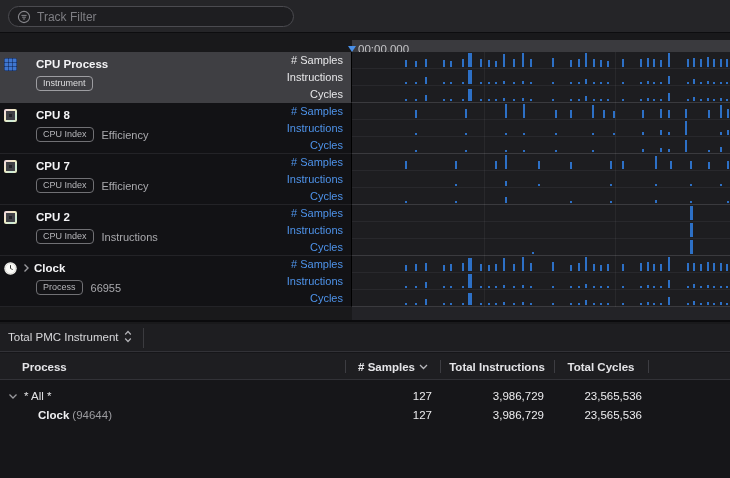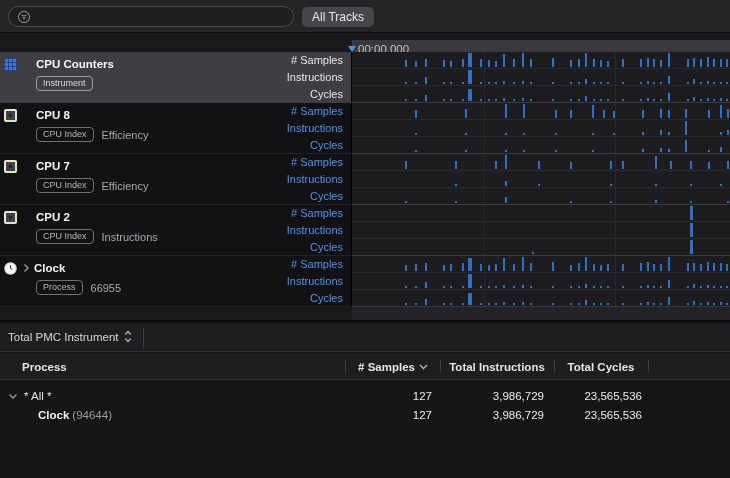--- a/index.html
+++ b/index.html
@@ -108,43 +108,43 @@
 <div class="app">
 
   <div class="topbar">
     <div class="filter-field">
       <svg width="14" height="14" viewBox="0 0 14 14">
         <circle cx="7" cy="7" r="5.6" fill="none" stroke="#85858a" stroke-width="1.1"></circle>
         <line x1="4.4" y1="5.4" x2="9.6" y2="5.4" stroke="#85858a" stroke-width="1"></line>
         <line x1="5.1" y1="7.2" x2="8.9" y2="7.2" stroke="#85858a" stroke-width="1"></line>
         <line x1="5.9" y1="9" x2="8.1" y2="9" stroke="#85858a" stroke-width="1"></line>
       </svg>
-    </div>
-    <button class="all-tracks">All Tracks</button>
+      <input type="text" placeholder="Track Filter" style="">
+    </div>
   </div>
 
   <div class="ruler">
     <span class="ruler-label">00:00.000</span>
     <div class="tick minor" style="left:66px"></div>
     <div class="tick major" style="left:132px"></div>
     <div class="tick minor" style="left:197px"></div>
     <div class="tick major" style="left:263px"></div>
     <div class="tick minor" style="left:330px"></div>
     <div class="tick major" style="left:376px"></div>
   </div>
   <div class="playhead"></div>
 
   <div class="tracks">
     <div class="gridline" style="left:484px"></div>
     <div class="gridline" style="left:615px"></div>
 
     <div class="track selected">
       <div class="track-head">
         <div class="track-icon cpu-counters-glyph"></div>
-        <div class="track-title">CPU Counters</div>
+        <div class="track-title">CPU Process</div>
         <div class="badge-row">
           <span class="badge">Instrument</span>
           <span class="subtitle"></span>
         </div>
         <div class="lane-labels">
           <div class="lane-label"># Samples</div>
           <div class="lane-label">Instructions</div>
           <div class="lane-label">Cycles</div>
         </div>
       </div>

